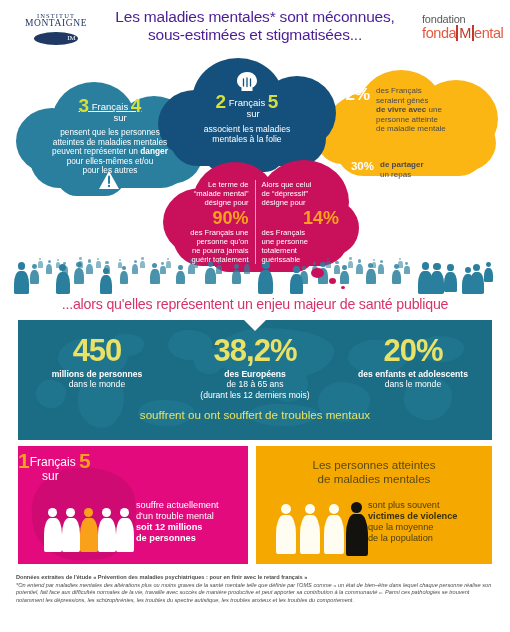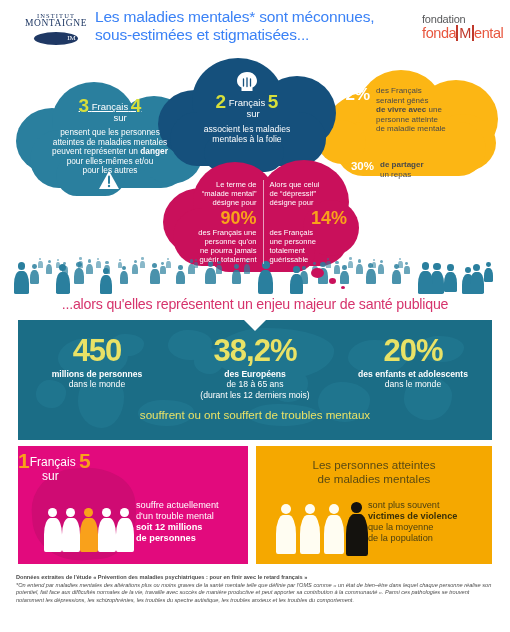--- a/index.html
+++ b/index.html
@@ -1,22 +1,22 @@
 <!DOCTYPE html>
 <html><head>
 <meta charset="utf-8">
 <style>
   html,body{margin:0;padding:0;background:#ffffff;}
   body{width:510px;height:632px;position:relative;overflow:hidden;
        font-family:"Liberation Sans","DejaVu Sans",sans-serif;-webkit-font-smoothing:antialiased;}
   .stage{position:absolute;left:0;top:0;width:510px;height:632px;}
 
   
-  .hdr-title{position:absolute;left:95px;top:8px;width:320px;text-align:left;
-             color:#3b82f6;font-size:15.5px;line-height:18px;letter-spacing:-.2px;}
+  .hdr-title{position:absolute;left:95px;top:8px;width:320px;text-align:center;
+             color:#4c1d95;font-size:15.5px;line-height:18px;letter-spacing:-.2px;}
   .hdr-title .l2{display:block;}
 
   .logo-im{position:absolute;left:18px;top:12px;width:76px;text-align:center;color:#1f3864;}
   .logo-im .l1{font-family:"Liberation Serif","DejaVu Serif",serif;font-size:6.5px;letter-spacing:1.1px;}
   .logo-im .l2{font-family:"Liberation Serif","DejaVu Serif",serif;font-size:9.5px;letter-spacing:.6px;margin-top:-1px;}
   .logo-im .badge{width:13px;height:13px;border-radius:50%;background:#1f3864;margin:4px auto 0;
                   color:#fff;font-size:7px;line-height:13px;font-family:"Liberation Serif",serif;padding-left:31px;}
 
   .logo-fm{position:absolute;left:422px;top:14px;line-height:1;}
   .logo-fm .f1{font-size:11px;color:#58595b;letter-spacing:-.2px;}
@@ -48,21 +48,21 @@
   
   #cloud-yellow{left:318px;top:66px;width:184px;height:118px;}
   #cloud-yellow .puff{background:#fcb614;}
   .yl-row{position:absolute;display:flex;align-items:flex-start;z-index:3;}
   .yl-pct{color:#ffffff;font-weight:bold;text-align:right;}
   .yl-txt{color:#4a4a4a;font-size:8px;line-height:9.6px;margin-left:6px;}
 
   
   #cloud-magenta{left:163px;top:160px;width:196px;height:116px;}
   #cloud-magenta .puff{background:#c9105b;}
-  .mg-cols{position:absolute;left:16px;top:20px;width:168px;display:flex;z-index:3;color:#fff;}
+  .mg-cols{position:absolute;left:8px;top:20px;width:168px;display:flex;z-index:3;color:#fff;}
   .mg-col{width:50%;font-size:7.6px;line-height:9.2px;}
   .mg-col.l{text-align:right;padding-right:6px;border-right:1px solid rgba(255,255,255,.6);}
   .mg-col.r{text-align:left;padding-left:6px;}
   .mg-col .pct{font-size:18px;font-weight:bold;color:#f9a11b;line-height:20px;display:block;text-align:right;}
   .mg-tail{position:absolute;background:#c9105b;border-radius:50%;z-index:3;}
 
   
   .crowd{position:absolute;left:0;top:228px;width:510px;height:66px;}
   .person{position:absolute;}
   .person i{display:block;border-radius:50%;margin:0 auto;}

